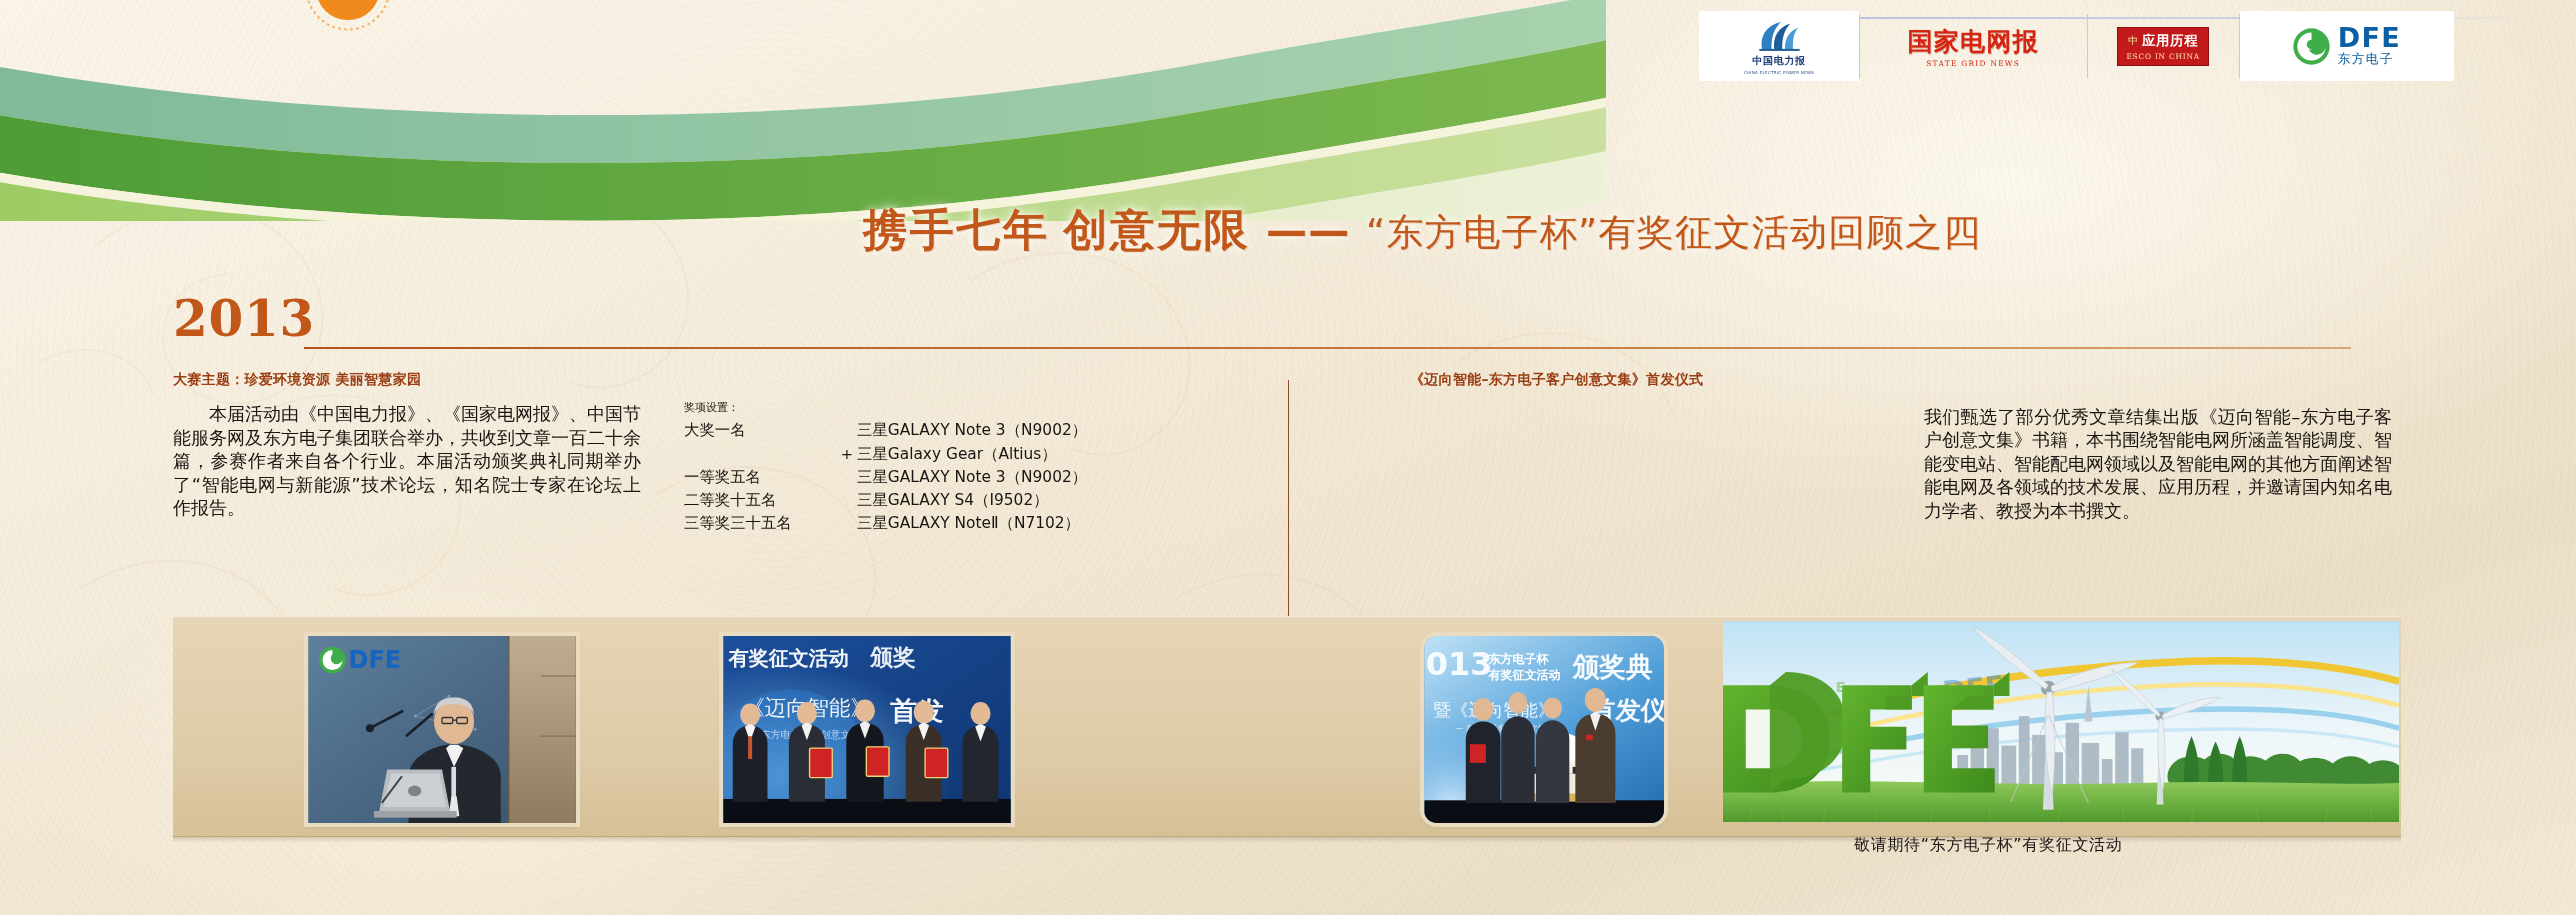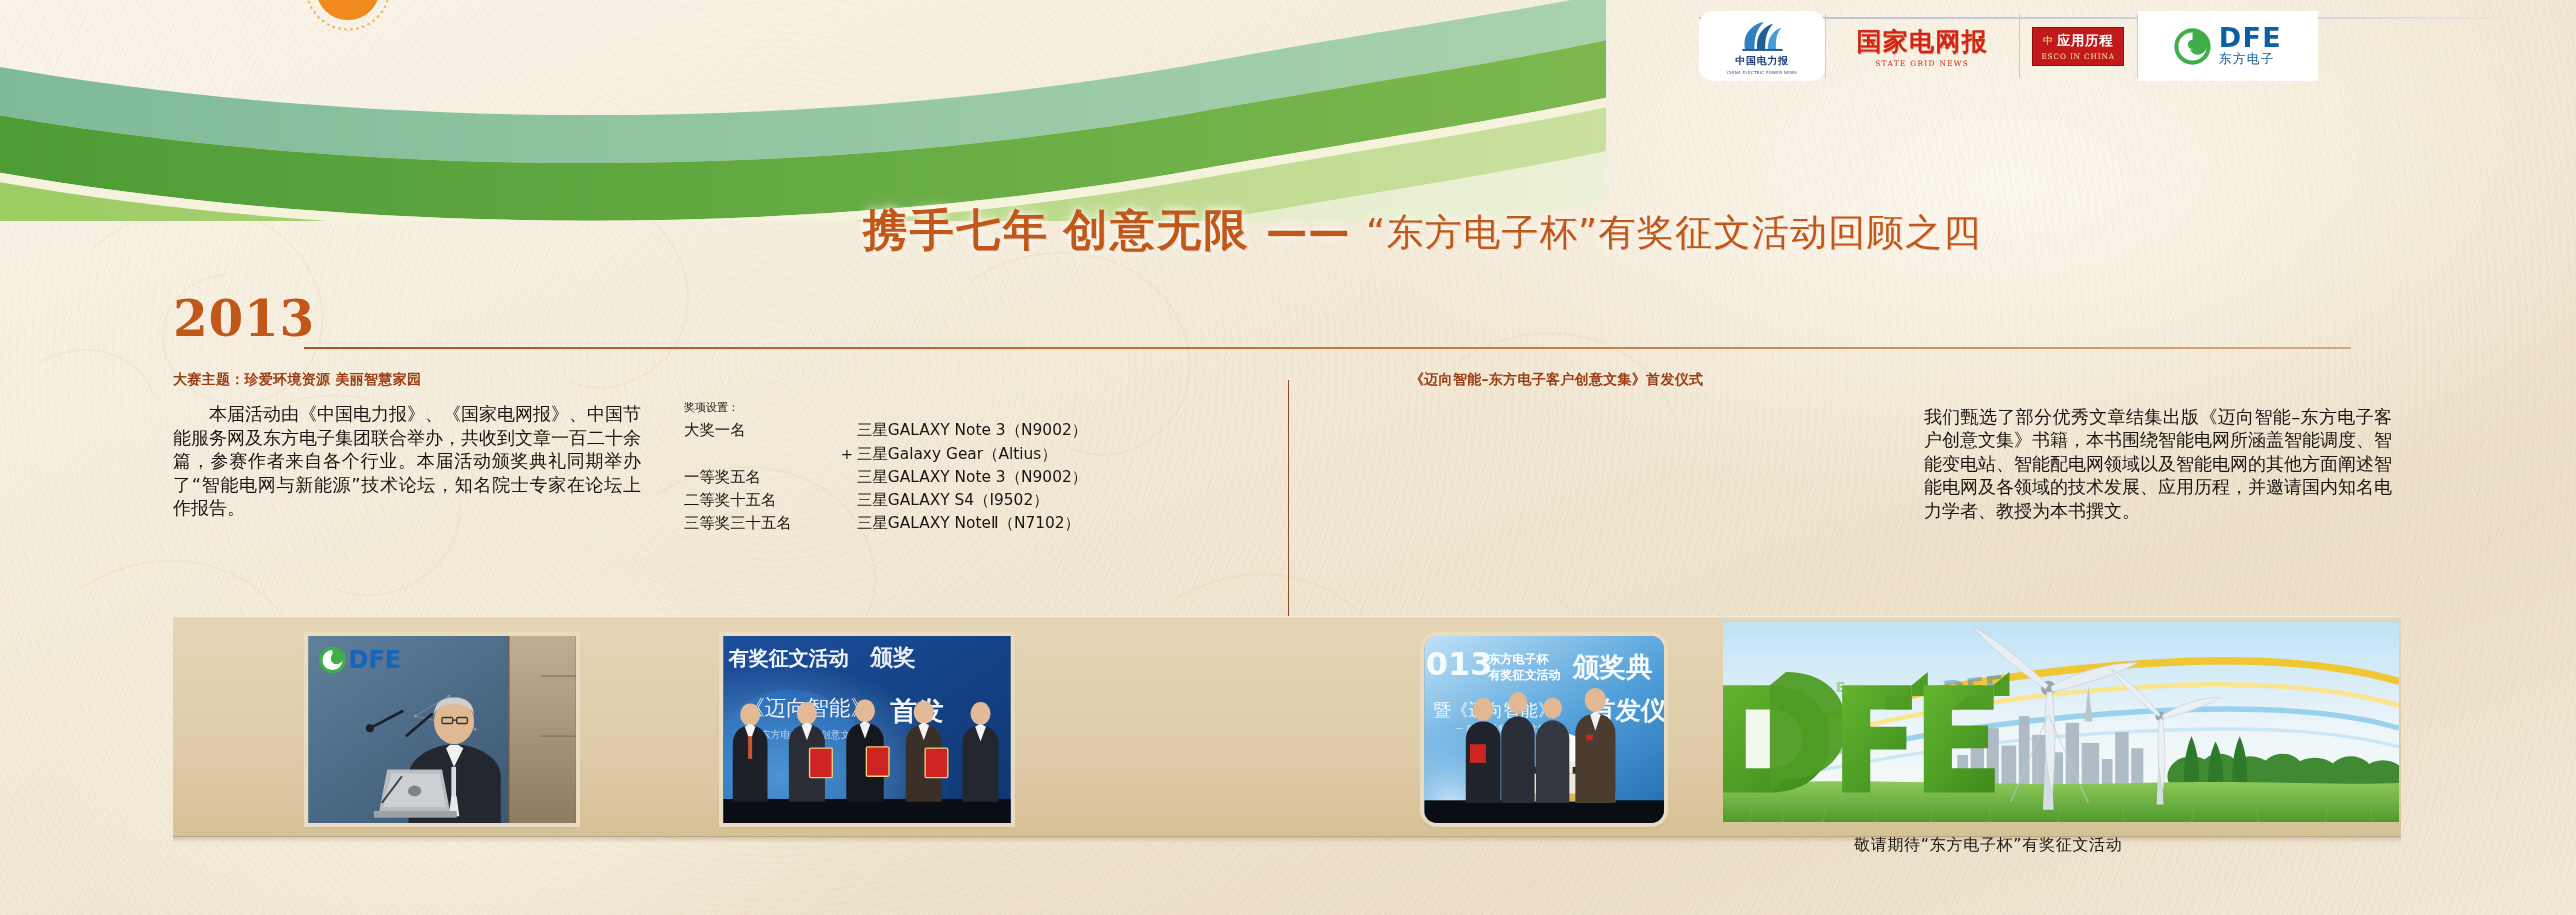--- a/index.html
+++ b/index.html
@@ -32,26 +32,26 @@
   .logo-strip{
     position:absolute;left:1699px;top:5.4px;width:850px;height:82px;
     display:flex;align-items:center;
   }
   .logo-rule{
     position:absolute;left:1699px;top:17.4px;width:836px;height:2px;
     background:linear-gradient(90deg,#b9bed8,#cdd2e6 70%,rgba(205,210,230,0));
   }
   .logo-cell{
     position:relative;height:70px;display:flex;align-items:center;justify-content:center;
-    padding:0 13px;
+    padding:0 30px;
   }
   .logo-sep{width:0.7px;height:64px;background:#c6cadd;}
   .logo-white{background:#fff;}
   
-  .lg1{width:100px;flex-direction:column;gap:1.3px;border-radius:14px;}
+  .lg1{width:100px;flex-direction:column;gap:1.3px;}
   .lg1 .mark{width:51px;height:35px;}
   .lg1 .cn{font-size:10px;color:#1c3f7a;letter-spacing:0.7px;font-weight:bold;}
   .lg1 .en{font-size:4px;color:#2b4d86;letter-spacing:0.3px;}
   
   .lg2{width:167px;flex-direction:column;}
   .lg2 .cn{font-size:25px;color:#d52410;font-weight:bold;font-family:"DejaVu Serif","Liberation Serif",serif;letter-spacing:1.3px;text-shadow:0.7px 0.7px 0 rgba(150,20,0,.35);}
   .lg2 .en{font-size:7.4px;color:#d52410;letter-spacing:1.3px;font-family:"DejaVu Serif","Liberation Serif",serif;margin-top:1.3px;}
   
   .lg3box{background:#c21a1a;border:1.3px solid #8d1010;padding:4px 8px;display:flex;flex-direction:column;align-items:center;}
   .lg3box .row{display:flex;align-items:center;gap:4px;}

